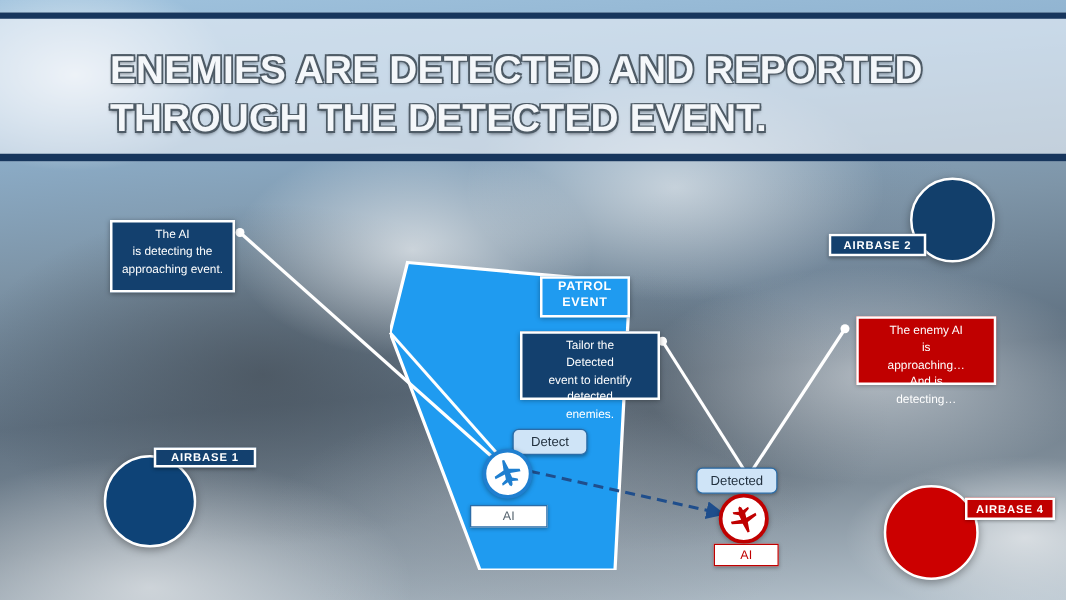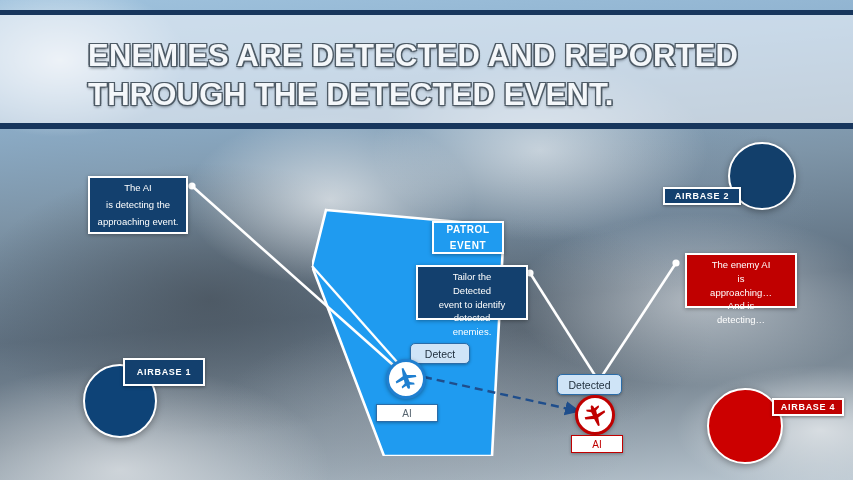--- a/index.html
+++ b/index.html
@@ -36,39 +36,39 @@
     color:#f4f7fa; letter-spacing:.2px;
     text-shadow:
       -1.4px -1.4px 0 #4e5b66, 1.4px -1.4px 0 #4e5b66,
       -1.4px  1.4px 0 #4e5b66, 1.4px  1.4px 0 #4e5b66,
        0 2px 3px rgba(20,28,36,.55);
   }
 
   
   .box {
     position:absolute; border:2px solid #ffffff; text-align:center;
-    display:flex; align-items:center; justify-content:space-between; flex-direction:column;
+    display:flex; align-items:center; justify-content:flex-start; flex-direction:column;
     box-shadow:0 1px 4px rgba(0,0,0,.35);
   }
   .navy { background:#13406e; color:#ffffff; }
   .red  { background:#c00000; color:#ffffff; }
 
   #box-ai-detecting { left:88px; top:176px; width:100px; height:58px;
     font-size:9.5px; line-height:1.45; padding:3px 4px; }
   #box-tailor { left:416px; top:265px; width:112px; height:55px;
     font-size:9.5px; line-height:1.45; padding:3px 20px; }
   #box-enemy-ai { left:685px; top:253px; width:112px; height:55px;
     font-size:9.5px; line-height:1.45; padding:3px 20px; }
 
   .airbase-label {
     position:absolute; display:flex; align-items:center; justify-content:center;
     font-size:9px; font-weight:bold; letter-spacing:.7px;
     box-shadow:0 1px 3px rgba(0,0,0,.4);
   }
-  #label-airbase1 { left:123px; top:358px; width:82px; height:28px;
+  #label-airbase1 { left:123px; top:358px; width:82px; height:16px;
     background:#13406e; color:#fff; border:2px solid #fff; }
   #label-airbase2 { left:663px; top:187px; width:78px; height:18px;
     background:#13406e; color:#fff; border:2px solid #fff; }
   #label-airbase4 { left:760px; top:398px; width:72px; height:18px;
     background:#c00000; color:#fff; border:2px solid #fff;margin-left:12px; }
 
   #label-patrol { left:432px; top:221px; width:72px; height:33px;
     background:#1f9bf0; color:#ffffff; font-size:10px; font-weight:bold;
     letter-spacing:.6px; line-height:1.3; }
 

